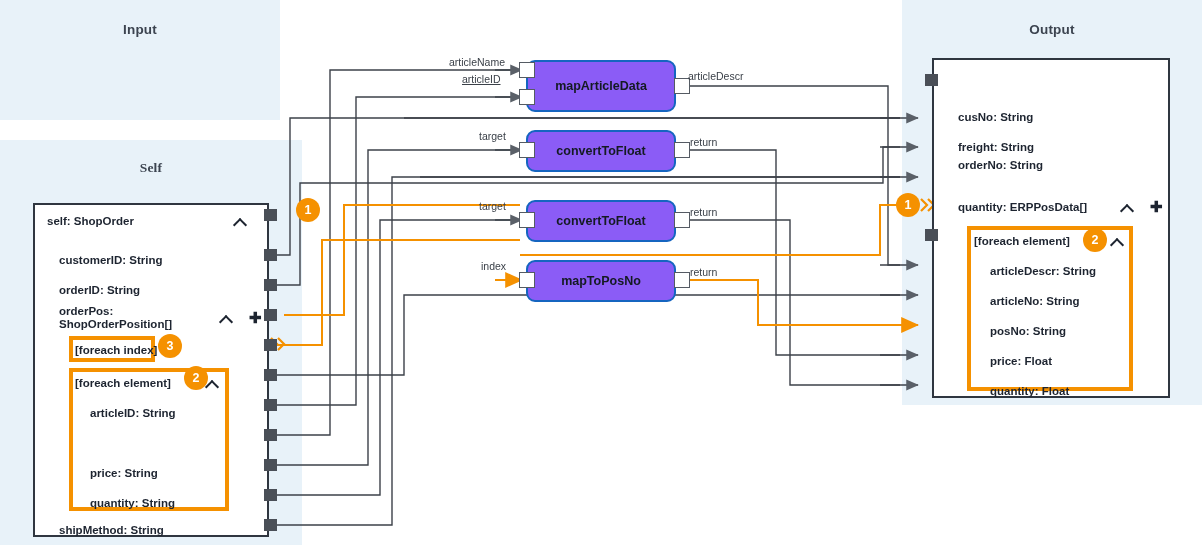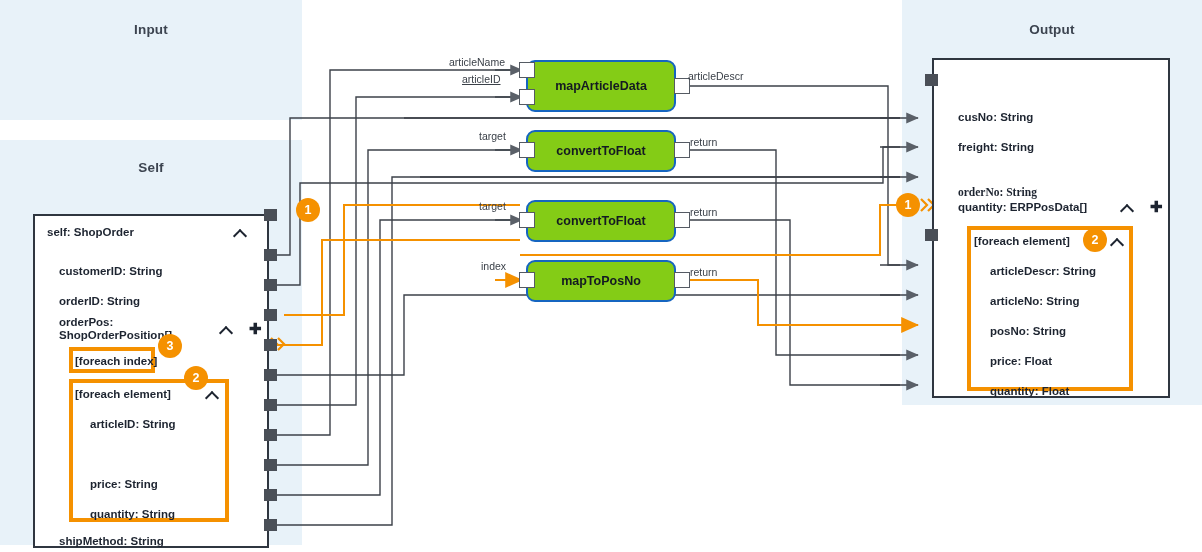--- a/index.html
+++ b/index.html
@@ -3,51 +3,51 @@
 <meta charset="utf-8">
 <style>
   html,body{margin:0;padding:0;background:#ffffff;}
   body{font-family:"Liberation Sans",sans-serif;-webkit-font-smoothing:antialiased;}
   #stage{position:relative;width:1202px;height:552px;overflow:hidden;background:#ffffff;}
 
   
   .zone{position:absolute;background:#e8f2f9;}
   .zone-title{position:absolute;width:100%;text-align:center;font-size:13.5px;font-weight:bold;color:#3c4450;letter-spacing:.2px;}
 
-  #zone-input{left:0;top:0;width:302px;height:120px;}
+  #zone-input{left:0;top:0;width:280px;height:120px;}
   #zone-input .zone-title{top:22px;}
   #zone-self{left:0;top:140px;width:302px;height:405px;}
-  #zone-self .zone-title{top:20px;}
+  #zone-self .zone-title{top:20px;font-family:Liberation Serif, serif;}
   #zone-output{left:902px;top:0;width:300px;height:405px;}
   #zone-output .zone-title{top:22px;}
 
   
   .card{position:absolute;background:#ffffff;border:2px solid #2f3640;box-sizing:border-box;}
-  #self-card{left:33px;top:214px;width:236px;height:334px;}
+  #self-card{left:33px;top:203px;width:236px;height:334px;}
   #out-card{left:932px;top:58px;width:238px;height:340px;}
 
   .row{position:absolute;left:0;width:100%;height:20px;display:flex;align-items:center;box-sizing:border-box;}
   .row .lbl{font-size:11.5px;font-weight:bold;color:#1d2430;white-space:pre-line;line-height:13px;}
 
   .chev{position:absolute;width:14px;height:14px;}
   .chev::before{content:"";position:absolute;left:2px;top:6px;width:8px;height:8px;border-left:2px solid #1d2430;border-top:2px solid #1d2430;transform:rotate(45deg);}
   .plus{position:absolute;font-size:15px;font-weight:bold;color:#1d2430;line-height:14px;}
 
   
   .fe-box{position:absolute;border:4px solid #f59100;box-sizing:border-box;background:transparent;}
 
   
   .badge{position:absolute;width:24px;height:24px;border-radius:50%;background:#f59100;color:#fff;
          font-size:12.5px;font-weight:bold;display:flex;align-items:center;justify-content:center;z-index:40;}
 
   
   .port{position:absolute;width:13px;height:12px;background:#4a4f57;}
 
   
-  .fn{position:absolute;border:2px solid #1565c0;border-radius:9px;background:#84cc16;
+  .fn{position:absolute;border:2px solid #1565c0;border-radius:9px;background:#8b5cf6;
       display:flex;align-items:center;justify-content:center;box-sizing:border-box;}
   .fn span{font-size:12.5px;font-weight:bold;color:#141a22;}
   .fnport{position:absolute;width:16px;height:16px;background:#fff;border:1.5px solid #555b63;box-sizing:border-box;}
   .portlabel{position:absolute;font-size:10.5px;color:#3b4149;white-space:nowrap;}
 
   svg#wires{position:absolute;left:0;top:0;width:1202px;height:552px;pointer-events:none;}
   .wd{fill:none;stroke:#3c4149;stroke-width:1.4;}
   .wo{fill:none;stroke:#f59100;stroke-width:2;}
   .arrow-g{fill:#5a6068;}
   .arrow-o{fill:#f59100;}
@@ -237,21 +237,21 @@
   <div class="portlabel" style="left:690px;top:266px;">return</div>
 
   <div class="card" id="out-card">
 
     <div class="row" style="top:47px;left:24px;">
       <span class="lbl">cusNo: String</span>
     </div>
     <div class="row" style="top:77px;left:24px;">
       <span class="lbl">freight: String</span>
     </div>
-    <div class="row" style="top:122px;left:24px;font-family:Liberation Serif, serif;">
+    <div class="row" style="top:95px;left:24px;">
       <span class="lbl">orderNo: String</span>
     </div>
     <div class="row" style="top:137px;left:24px;width:206px;">
       <span class="lbl">quantity: ERPPosData[]</span>
       <span class="chev" style="left:162px;top:3px;"></span>
       <span class="plus" style="left:192px;top:3px;">✚</span>
     </div>
 
     <div class="fe-box" style="left:33px;top:166px;width:166px;height:165px;"></div>
     <div class="row" style="top:171px;left:40px;width:152px;">

